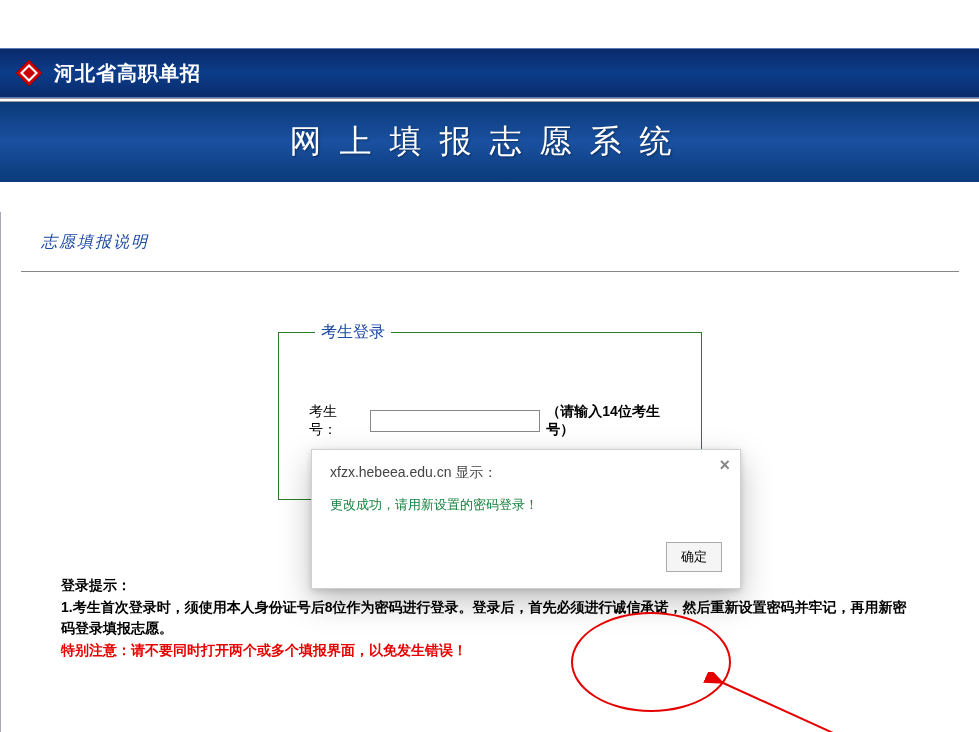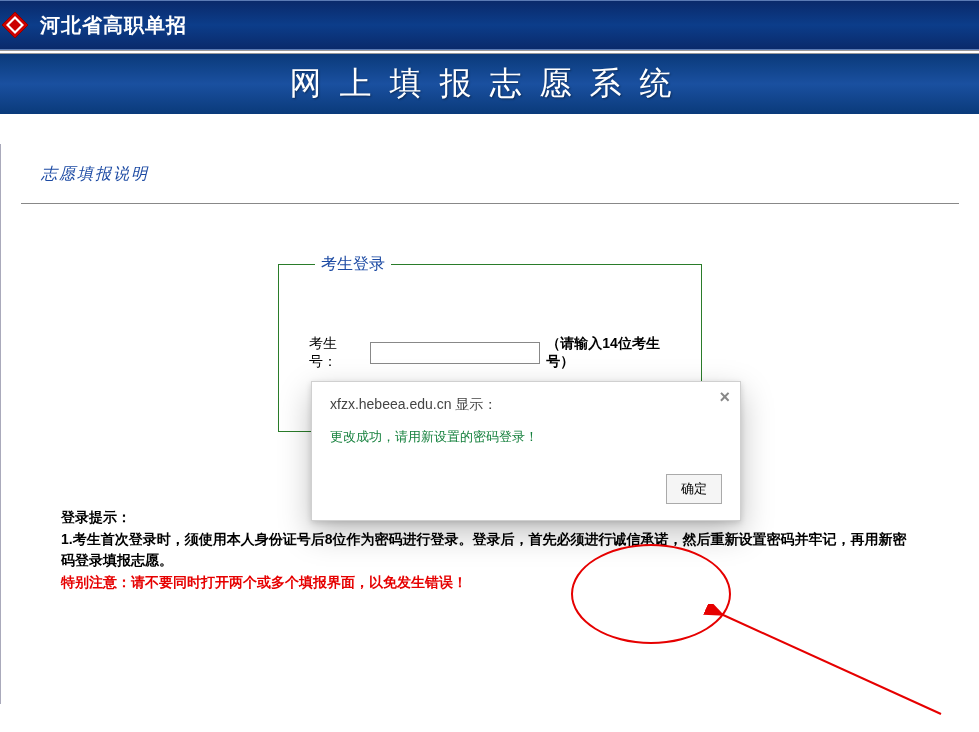--- a/index.html
+++ b/index.html
@@ -12,41 +12,43 @@
       position: relative;
     }
     .topbar {
       width: 100%;
       height: 50px;
       background: linear-gradient(to bottom, #0a2a6b 0%, #0c3d8a 50%, #0a2a6b 100%);
       border-top: 1px solid #5b7bb4;
       border-bottom: 1px solid #5b7bb4;
       display: flex;
       align-items: center;
+      padding-left: 14px;
       gap: 10px;
+      margin-top: 48px;
     }
     .logo {
       width: 30px; height: 30px;
       display: flex; align-items: center; justify-content: center;
     }
     .site-name {
       color: #fff;
       font-size: 20px;
       font-weight: bold;
       letter-spacing: 1px;
     }
     .thin-divider {
       height: 4px;
       background: #fff;
       border-top: 1px solid #999;
       border-bottom: 1px solid #999;
     }
     .banner {
       width: 100%;
-      height: 60px;
+      height: 80px;
       background: linear-gradient(to bottom, #0a3a7a 0%, #1a50a0 50%, #0a3a7a 100%);
       display: flex;
       align-items: center;
       justify-content: center;
     }
     .banner-title {
       color: #fff;
       font-size: 32px;
       font-family: "KaiTi", "STKaiti", serif;
       letter-spacing: 18px;

